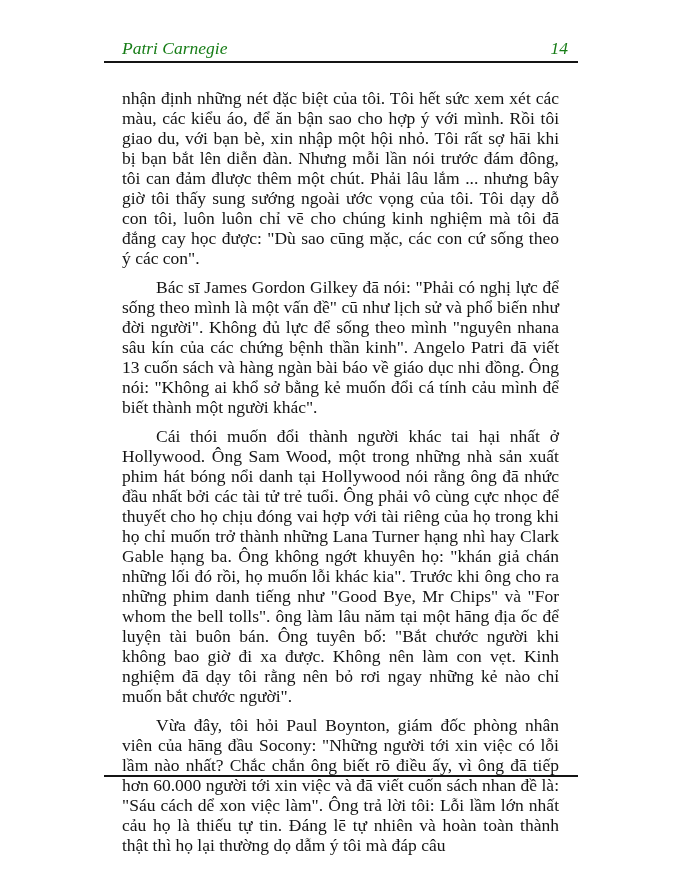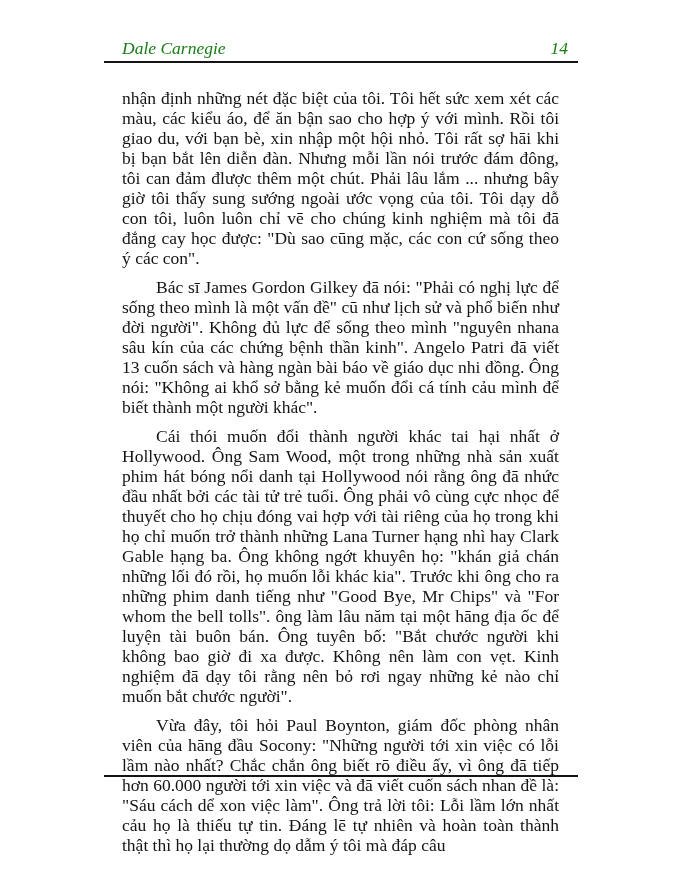--- a/index.html
+++ b/index.html
@@ -70,21 +70,21 @@
     text-decoration: none;
     cursor: pointer;
   }
 </style>
 </head>
 <body>
 
 <div class="page">
 
   <div class="header">
-    <span class="author">Dale Carnegie</span>
+    <span class="author">Patri Carnegie</span>
     <span class="pagenum">14</span>
   </div>
 
   <div class="rule rule-top"></div>
 
   <div class="body-text">
     <p>nhận định những nét đặc biệt của tôi. Tôi hết sức xem xét các màu, các kiểu áo, để ăn bận sao cho hợp ý với mình. Rồi tôi giao du, với bạn bè, xin nhập một hội nhỏ. Tôi rất sợ hāi khi bị bạn bắt lên diễn đàn. Nhưng mỗi lần nói trước đám đông, tôi can đảm đlược thêm một chút. Phải lâu lắm ... nhưng bây giờ tôi thấy sung sướng ngoài ước vọng của tôi. Tôi dạy dỗ con tôi, luôn luôn chỉ vē cho chúng kinh nghiệm mà tôi đā đắng cay học được: "Dù sao cūng mặc, các con cứ sống theo ý các con".</p>
     <p class="indent">Bác sī James Gordon Gilkey đā nói: "Phải có nghị lực để sống theo mình là một vấn đề" cū như lịch sử và phổ biến như đời người". Không đủ lực để sống theo mình "nguyên nhana sâu kín của các chứng bệnh thần kinh". Angelo Patri đā viết 13 cuốn sách và hàng ngàn bài báo về giáo dục nhi đồng. Ông nói: "Không ai khổ sở bằng kẻ muốn đổi cá tính cảu mình để biết thành một người khác".</p>
     <p class="indent">Cái thói muốn đổi thành người khác tai hại nhất ở Hollywood. Ông Sam Wood, một trong những nhà sản xuất phim hát bóng nổi danh tại Hollywood nói rằng ông đā nhức đầu nhất bởi các tài tử trẻ tuổi. Ông phải vô cùng cực nhọc để thuyết cho họ chịu đóng vai hợp với tài riêng của họ trong khi họ chỉ muốn trở thành những Lana Turner hạng nhì hay Clark Gable hạng ba. Ông không ngớt khuyên họ: "khán giả chán những lối đó rồi, họ muốn lỗi khác kia". Trước khi ông cho ra những phim danh tiếng như "Good Bye, Mr Chips" và "For whom the bell tolls". ông làm lâu năm tại một hāng địa ốc để luyện tài buôn bán. Ông tuyên bố: "Bắt chước người khi không bao giờ đi xa được. Không nên làm con vẹt. Kinh nghiệm đā dạy tôi rằng nên bỏ rơi ngay những kẻ nào chỉ muốn bắt chước người".</p>
     <p class="indent">Vừa đây, tôi hỏi Paul Boynton, giám đốc phòng nhân viên của hāng đầu Socony: "Những người tới xin việc có lỗi lầm nào nhất? Chắc chắn ông biết rō điều ấy, vì ông đā tiếp hơn 60.000 người tới xin việc và đā viết cuốn sách nhan đề là: "Sáu cách dể xon việc làm". Ông trả lời tôi: Lỗi lầm lớn nhất cảu họ là thiếu tự tin. Đáng lē tự nhiên và hoàn toàn thành thật thì họ lại thường dọ dẫm ý tôi mà đáp câu</p>

